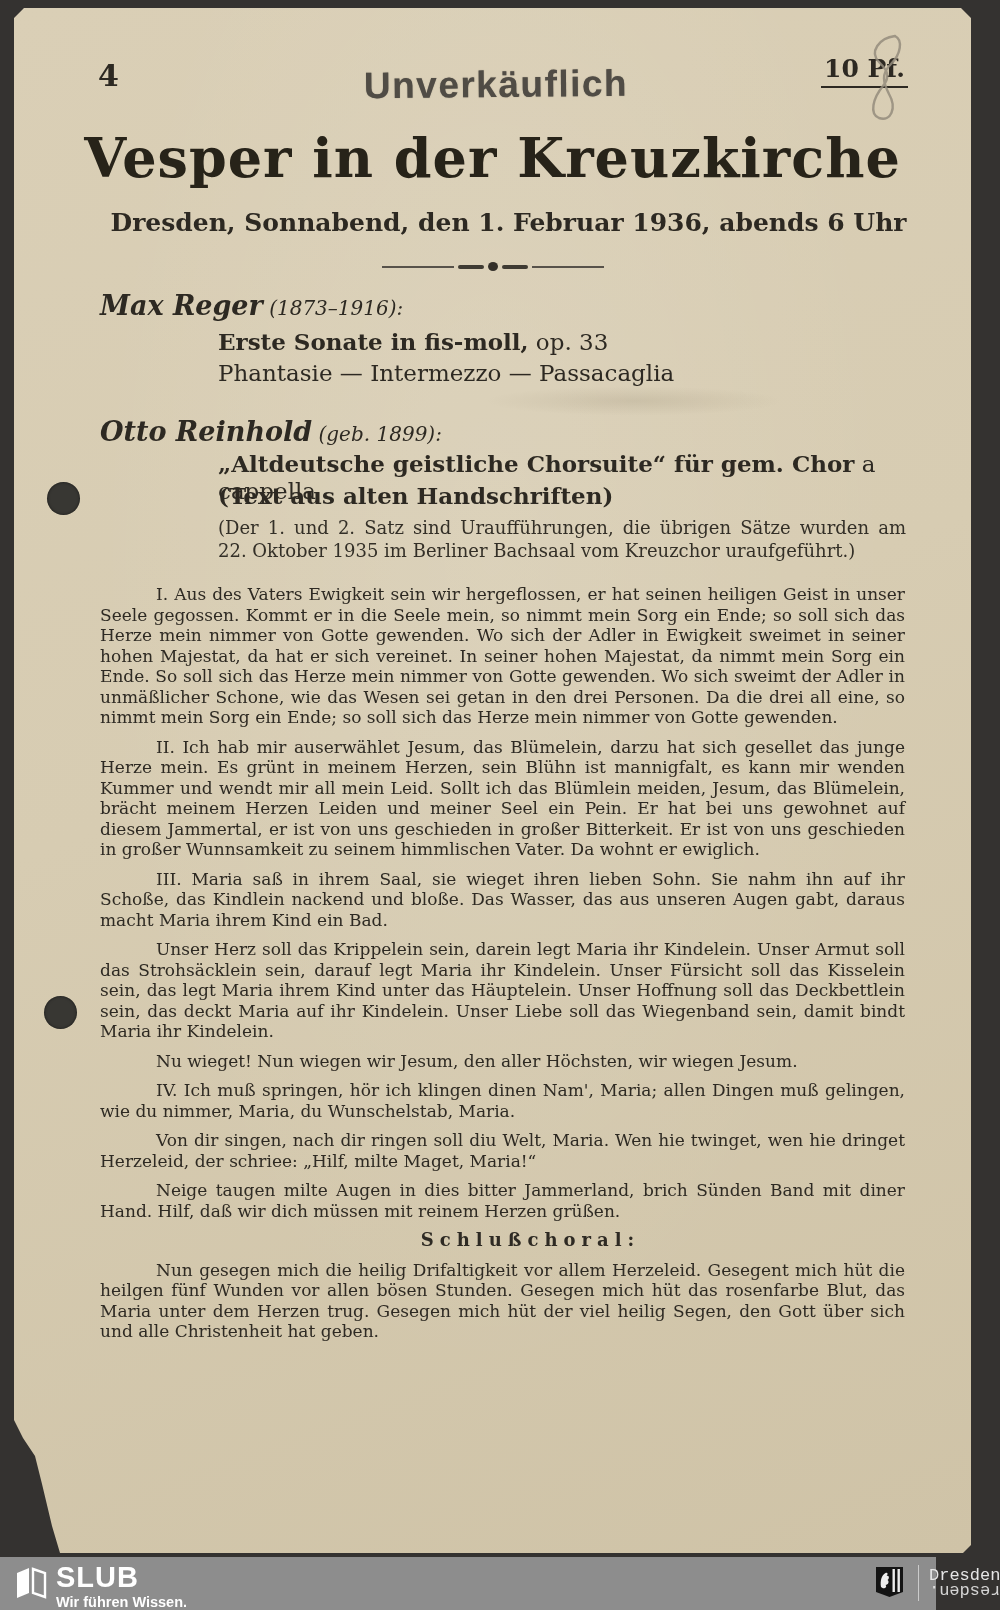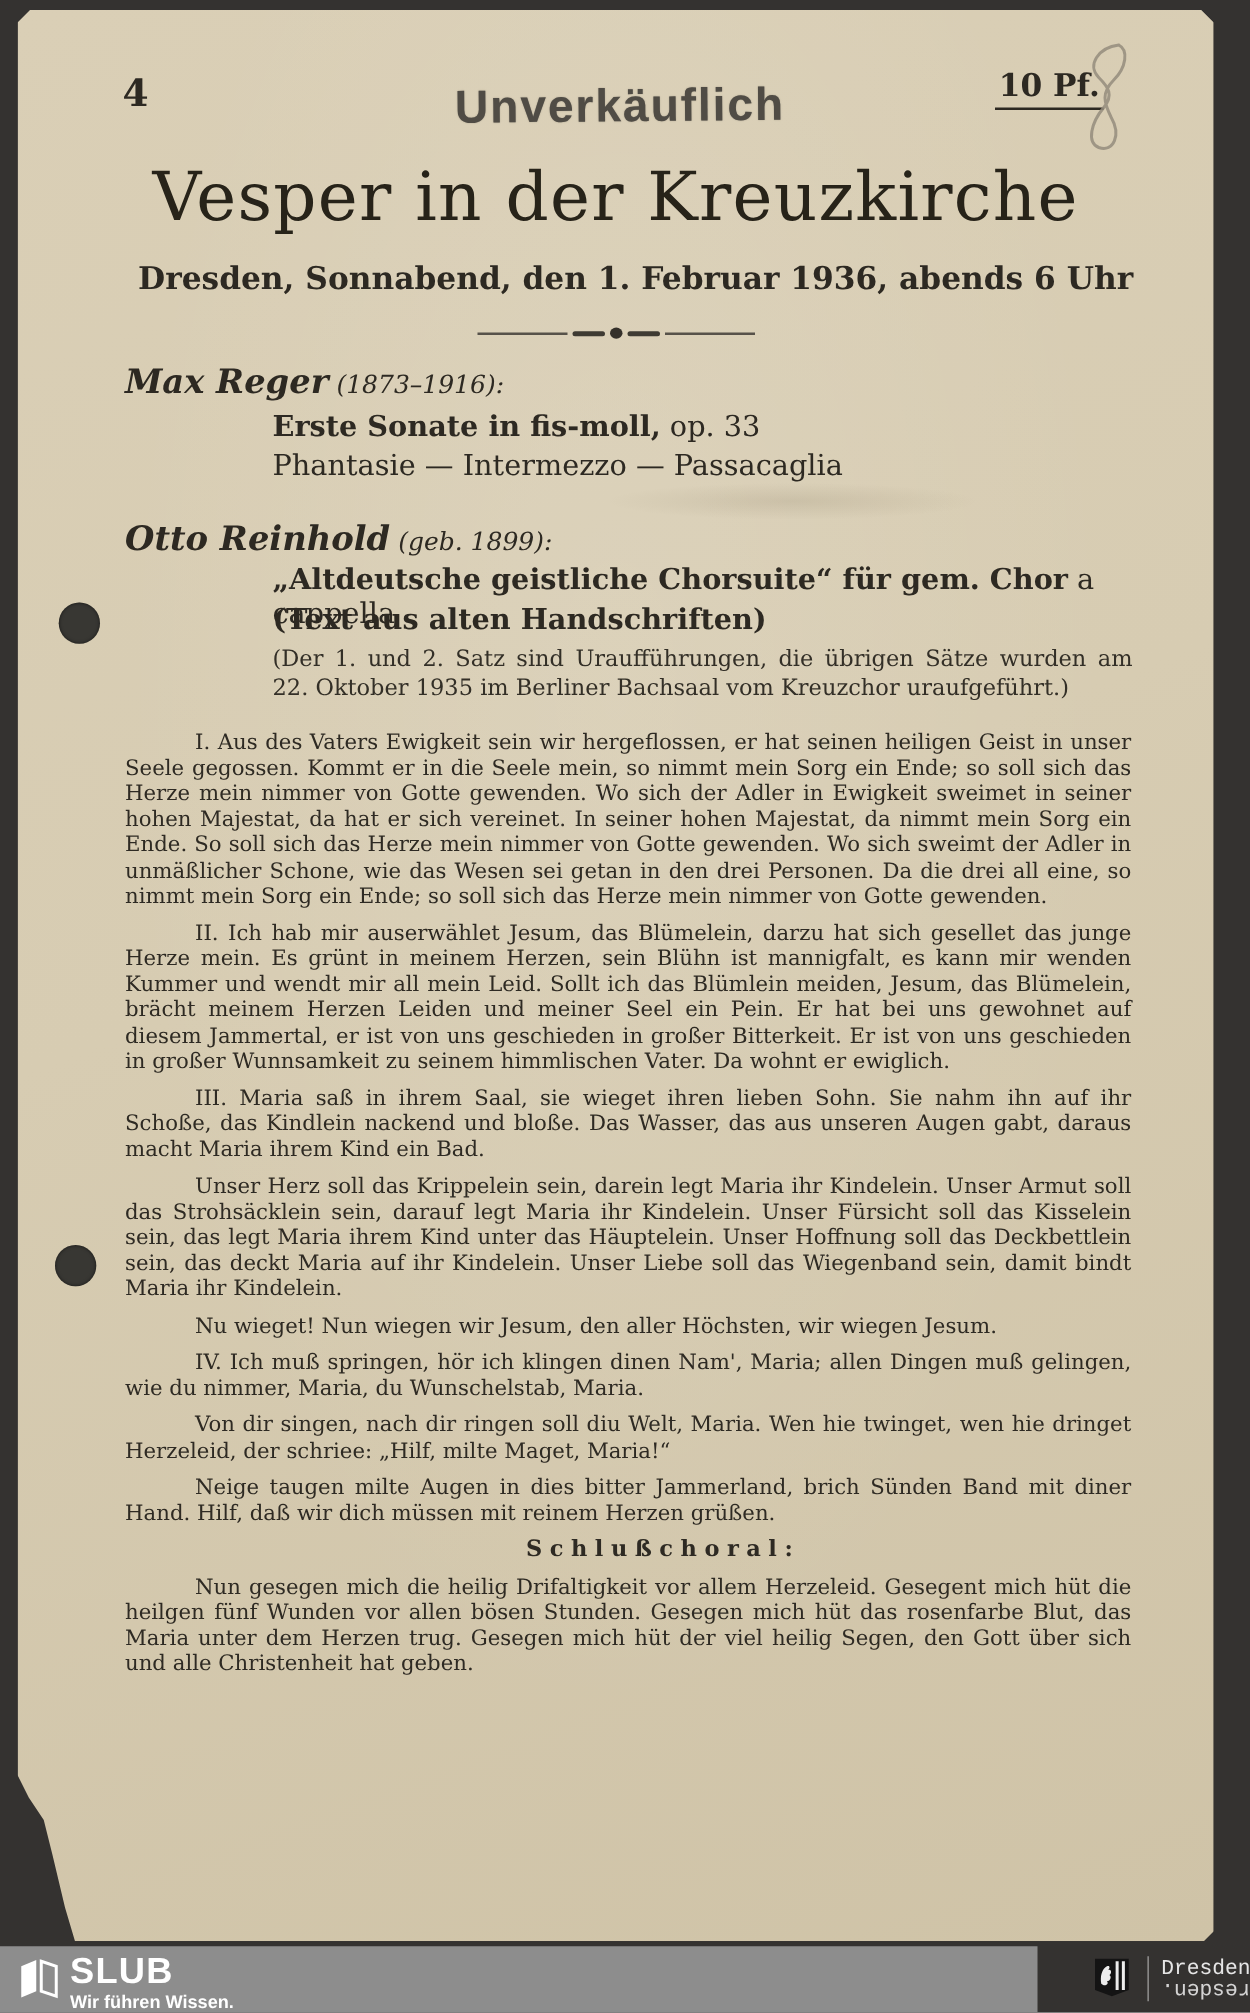--- a/index.html
+++ b/index.html
@@ -29,28 +29,28 @@
     background:radial-gradient(ellipse at center, rgba(110,96,70,.14), rgba(0,0,0,0) 70%);}
   
   .page-number{position:absolute;left:84px;top:50px;font-size:30px;font-weight:bold;}
   .stamp{
     position:absolute;left:332px;top:56px;width:300px;text-align:center;
     font-family:"Liberation Sans", sans-serif;font-weight:bold;font-size:37px;
     letter-spacing:1.5px;color:#504c45;transform:rotate(-.5deg);
     text-shadow:0 0 1px rgba(80,76,69,.55);
   }
   .price{
-    position:absolute;left:782px;top:46px;font-size:25px;font-weight:bold;
+    position:absolute;left:807px;top:46px;font-size:25px;font-weight:bold;
     border-bottom:2.5px solid #2d2922;padding:0 3px 3px 3px;
   }
   .pencil{position:absolute;left:845px;top:22px;}
   
   .title{
     position:absolute;left:0;top:118px;width:100%;text-align:center;
-    font-size:54px;font-weight:normal;color:#272319;letter-spacing:1px;
+    font-size:54px;font-weight:bold;color:#272319;letter-spacing:1px;
   }
   .dateline{
     position:absolute;left:16px;top:200px;width:100%;text-align:center;
     font-size:25px;font-weight:bold;color:#2d2922;
   }
   .ornament{position:absolute;left:0;top:254px;width:100%;display:flex;
     align-items:center;justify-content:center;gap:4px;}
   .orn-line{width:72px;height:2px;background:#57524a;}
   .orn-thick{width:26px;height:4px;border-radius:2px;background:#3f3b33;}
   .orn-dot{width:10px;height:9px;border-radius:50%;background:#34302a;}
@@ -69,21 +69,21 @@
     font-size:17px;line-height:20.5px;text-align:justify;color:#2e2a23;
     font-weight:500;
   }
   .bodytext p{margin:0 0 9px 0;text-indent:56px;hyphens:none;}
   .choral-heading{
     margin:4px 0 8px 0;text-align:center;font-weight:bold;font-size:18px;
     letter-spacing:6px;text-indent:0;
   }
   
   .footer-bar{
-    position:absolute;left:0;top:1557px;width:830px;height:53px;background:#8d8d8d;
+    position:absolute;left:0;top:1557px;width:936px;height:53px;background:#8d8d8d;
     font-family:"Liberation Sans", sans-serif;color:#ffffff;
   }
   .slub-logo{position:absolute;left:14px;top:6px;display:flex;gap:8px;cursor:pointer;}
   .slub-text .slub-name{font-size:29px;font-weight:bold;letter-spacing:1px;line-height:29px;}
   .slub-text .slub-tagline{font-size:14.5px;font-weight:bold;margin-top:2px;}
   .dresden-logo{position:absolute;left:876px;top:5px;display:flex;align-items:center;cursor:pointer;}
   .dresden-sep{width:1px;height:36px;background:rgba(255,255,255,.55);margin:0 10px 0 14px;}
   .dresden-names{display:flex;flex-direction:column;line-height:15px;
     font-family:Liberation Mono, monospace;color:#e6e6e6;font-size:17px;}
   .dresden-mirrored{transform:rotate(180deg);opacity:.9;}

